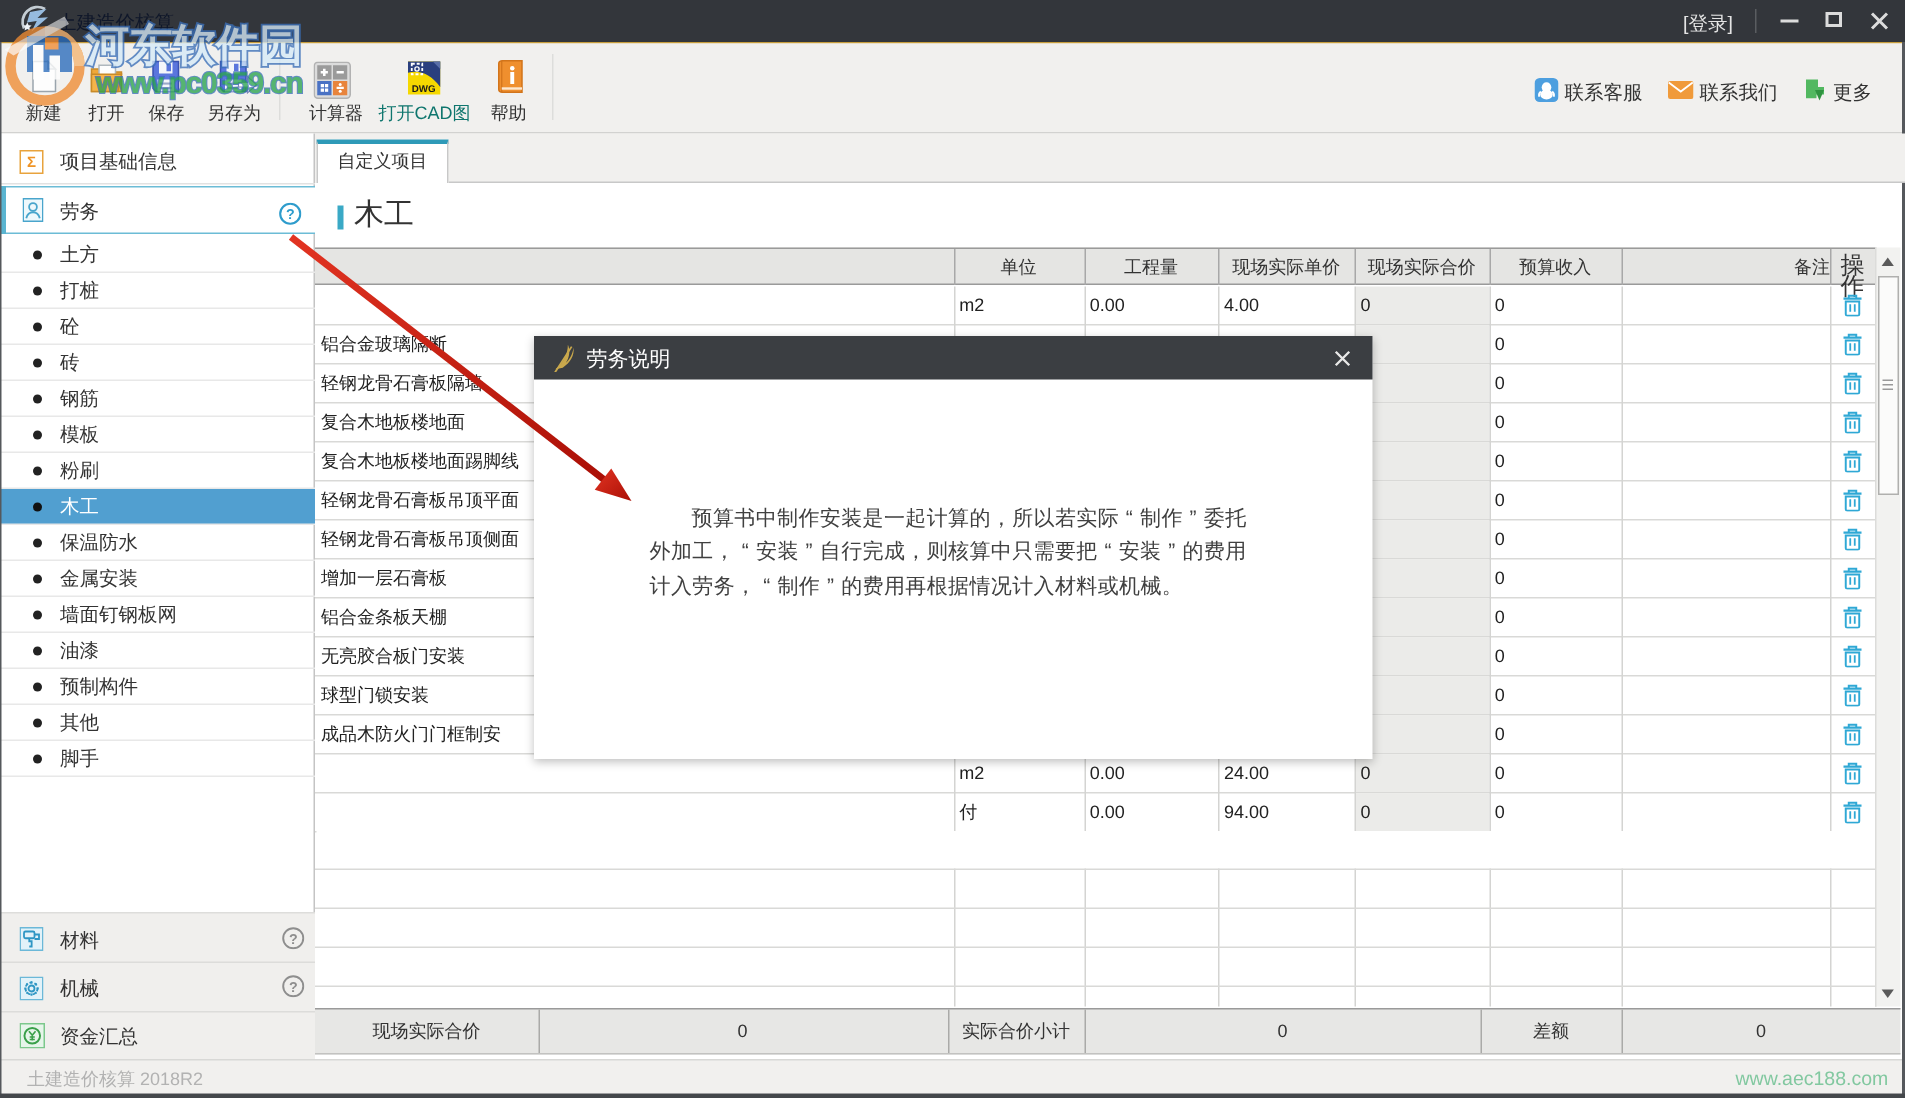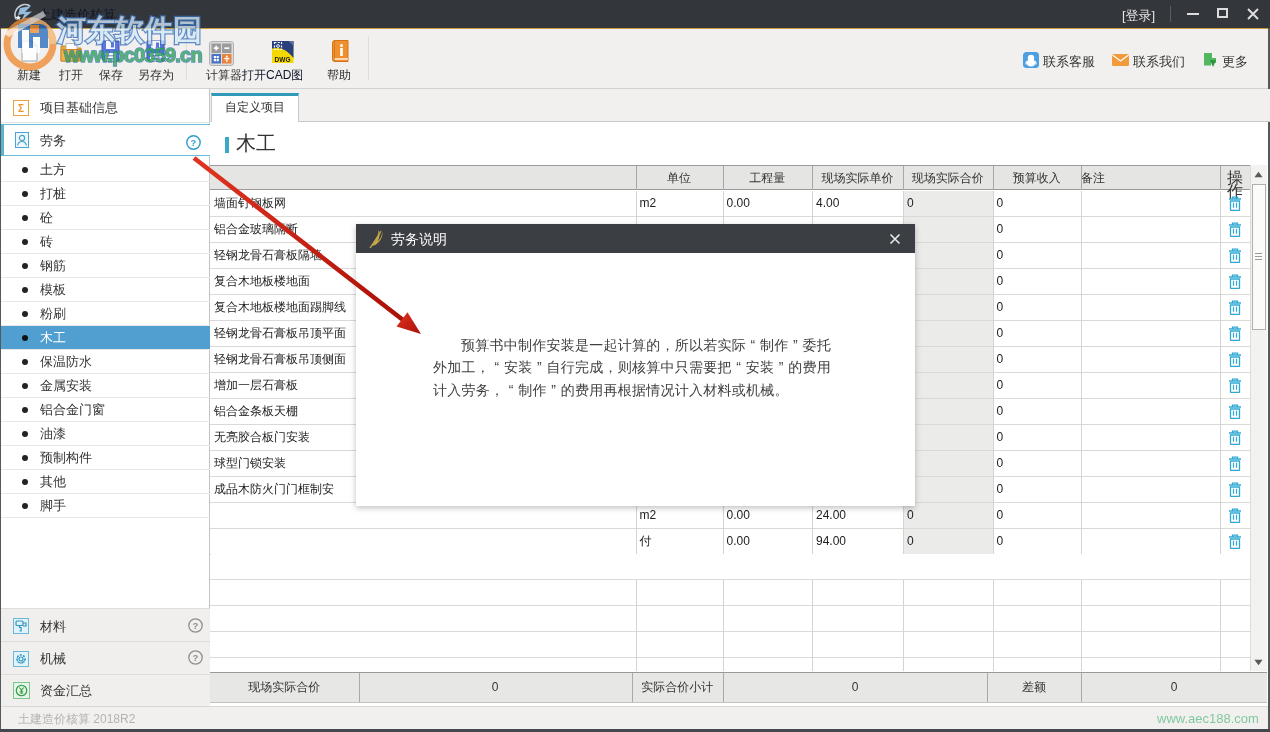--- a/index.html
+++ b/index.html
@@ -21,21 +21,21 @@
 <svg class="abs" style="left:1246px;top:7px" width="14" height="14" viewBox="0 0 14 14">
       <path d="M2 2 L12 12 M12 2 L2 12" stroke="#dcdcdc" stroke-width="2"></path>
     </svg>
 <div class="abs" style="left:0;top:28px;width:1270px;height:1px;background:#c79d3c"></div>
 <div class="abs" style="left:0;top:29px;width:1270px;height:60px;background:#f1f0ee;border-bottom:1px solid #d2d2d0"></div>
 <div class="abs" style="left:12.0px;top:68px;width:34px;height:14px;line-height:14px;text-align:center;font-size:12px;color:#333">新建</div>
 <div class="abs" style="left:54.0px;top:68px;width:34px;height:14px;line-height:14px;text-align:center;font-size:12px;color:#333">打开</div>
 <div class="abs" style="left:94.0px;top:68px;width:34px;height:14px;line-height:14px;text-align:center;font-size:12px;color:#333">保存</div>
 <div class="abs" style="left:133.0px;top:68px;width:46px;height:14px;line-height:14px;text-align:center;font-size:12px;color:#333">另存为</div>
 <div class="abs" style="left:201.0px;top:68px;width:46px;height:14px;line-height:14px;text-align:center;font-size:12px;color:#333">计算器</div>
-<div class="abs" style="left:242.0px;top:68px;width:82px;height:14px;line-height:14px;font-size:12px;color:#0f172a">打开CAD图</div>
+<div class="abs" style="left:242.0px;top:68px;width:82px;height:14px;line-height:14px;text-align:center;font-size:12px;color:#0f766e">打开CAD图</div>
 <div class="abs" style="left:322.0px;top:68px;width:34px;height:14px;line-height:14px;text-align:center;font-size:12px;color:#333">帮助</div>
 <div class="abs" style="left:186px;top:36px;width:1px;height:44px;background:#dddddb"></div>
 <div class="abs" style="left:368px;top:36px;width:1px;height:44px;background:#dddddb"></div>
 <svg class="abs" style="left:19px;top:40px" width="21" height="22" viewBox="0 0 21 22">
 <path d="M3 1 h10 l5 5 v15 h-15 z" fill="#fdfdfd" stroke="#9aa4ac"></path>
 <path d="M13 1 l5 5 h-5 z" fill="#dfe5e9" stroke="#9aa4ac"></path>
 </svg>
 <svg class="abs" style="left:60px;top:40px" width="22" height="22" viewBox="0 0 22 22">
 <path d="M1 6 h8 l2 2 h10 v13 h-20 z" fill="#f0a838" stroke="#c88a28"></path>
 <path d="M6 3.5 h11 v8 h-11 z" fill="#fdfdfd" stroke="#b0b8be"></path>
@@ -150,21 +150,21 @@
 <div class="abs" style="left:22px;top:335px;width:6px;height:6px;border-radius:50%;background:#111"></div>
 <div class="abs" style="left:40px;top:330px;font-size:13px;color:#fff;height:16px;line-height:16px">木工</div>
 <div class="abs" style="left:0;top:349px;width:210px;height:1px;background:#e8e8e8"></div>
 <div class="abs" style="left:22px;top:359px;width:6px;height:6px;border-radius:50%;background:#222"></div>
 <div class="abs" style="left:40px;top:354px;font-size:13px;color:#333;height:16px;line-height:16px">保温防水</div>
 <div class="abs" style="left:0;top:373px;width:210px;height:1px;background:#e8e8e8"></div>
 <div class="abs" style="left:22px;top:383px;width:6px;height:6px;border-radius:50%;background:#222"></div>
 <div class="abs" style="left:40px;top:378px;font-size:13px;color:#333;height:16px;line-height:16px">金属安装</div>
 <div class="abs" style="left:0;top:397px;width:210px;height:1px;background:#e8e8e8"></div>
 <div class="abs" style="left:22px;top:407px;width:6px;height:6px;border-radius:50%;background:#222"></div>
-<div class="abs" style="left:40px;top:402px;font-size:13px;color:#333;height:16px;line-height:16px">铝合金门窗</div>
+<div class="abs" style="left:40px;top:402px;font-size:13px;color:#333;height:16px;line-height:16px">墙面钉钢板网</div>
 <div class="abs" style="left:0;top:421px;width:210px;height:1px;background:#e8e8e8"></div>
 <div class="abs" style="left:22px;top:431px;width:6px;height:6px;border-radius:50%;background:#222"></div>
 <div class="abs" style="left:40px;top:426px;font-size:13px;color:#333;height:16px;line-height:16px">油漆</div>
 <div class="abs" style="left:0;top:445px;width:210px;height:1px;background:#e8e8e8"></div>
 <div class="abs" style="left:22px;top:455px;width:6px;height:6px;border-radius:50%;background:#222"></div>
 <div class="abs" style="left:40px;top:450px;font-size:13px;color:#333;height:16px;line-height:16px">预制构件</div>
 <div class="abs" style="left:0;top:469px;width:210px;height:1px;background:#e8e8e8"></div>
 <div class="abs" style="left:22px;top:479px;width:6px;height:6px;border-radius:50%;background:#222"></div>
 <div class="abs" style="left:40px;top:474px;font-size:13px;color:#333;height:16px;line-height:16px">其他</div>
 <div class="abs" style="left:0;top:493px;width:210px;height:1px;background:#e8e8e8"></div>
@@ -221,27 +221,26 @@
 <div class="abs" style="left:635.5px;top:171px;width:87.0px;height:14px;line-height:14px;text-align:center;font-size:12px;color:#333">单位</div>
 <div class="abs" style="left:635.5px;top:166px;width:1px;height:24px;background:#a8a8a8"></div>
 <div class="abs" style="left:722.5px;top:171px;width:89.5px;height:14px;line-height:14px;text-align:center;font-size:12px;color:#333">工程量</div>
 <div class="abs" style="left:722.5px;top:166px;width:1px;height:24px;background:#a8a8a8"></div>
 <div class="abs" style="left:812px;top:171px;width:91px;height:14px;line-height:14px;text-align:center;font-size:12px;color:#333">现场实际单价</div>
 <div class="abs" style="left:812px;top:166px;width:1px;height:24px;background:#a8a8a8"></div>
 <div class="abs" style="left:903px;top:171px;width:89.5px;height:14px;line-height:14px;text-align:center;font-size:12px;color:#333">现场实际合价</div>
 <div class="abs" style="left:903px;top:166px;width:1px;height:24px;background:#a8a8a8"></div>
 <div class="abs" style="left:992.5px;top:171px;width:88.5px;height:14px;line-height:14px;text-align:center;font-size:12px;color:#333">预算收入</div>
 <div class="abs" style="left:992.5px;top:166px;width:1px;height:24px;background:#a8a8a8"></div>
-<div class="abs" style="left:1081px;top:171px;width:139px;height:14px;line-height:14px;text-align:left;font-size:12px;color:#333">备注</div>
+<div class="abs" style="left:1081px;top:171px;width:139px;height:14px;line-height:14px;text-align:right;font-size:12px;color:#333">备注</div>
 <div class="abs" style="left:1081px;top:166px;width:1px;height:24px;background:#a8a8a8"></div>
 <div class="abs" style="left:1220px;top:171px;width:30px;height:14px;line-height:14px;text-align:center;font-size:16px;color:#333">操作</div>
 <div class="abs" style="left:1220px;top:166px;width:1px;height:24px;background:#a8a8a8"></div>
 <div class="abs" style="left:1250px;top:165px;width:1px;height:26px;background:#9a9a9a"></div>
 <div class="abs" style="left:904px;top:191px;width:88.5px;height:25px;background:#ebebe9"></div>
-<div class="abs" style="left:214px;top:196px;font-size:12px;color:#222;height:15px;line-height:15px;width:330px;overflow:hidden;white-space:nowrap">墙面钉钢板网</div>
 <div class="abs" style="left:639.5px;top:196px;font-size:12px;color:#222;height:15px;line-height:15px">m2</div>
 <div class="abs" style="left:726.5px;top:196px;font-size:12px;color:#222;height:15px;line-height:15px">0.00</div>
 <div class="abs" style="left:816px;top:196px;font-size:12px;color:#222;height:15px;line-height:15px">4.00</div>
 <div class="abs" style="left:907px;top:196px;font-size:12px;color:#222;height:15px;line-height:15px">0</div>
 <div class="abs" style="left:996.5px;top:196px;font-size:12px;color:#222;height:15px;line-height:15px">0</div>
 <svg class="abs" style="left:1228px;top:196px" width="14" height="15" viewBox="0 0 14 15">
 <path d="M1 3 h12" stroke="#2fa8d5" stroke-width="1.5"></path>
 <path d="M4.5 3 v-1.8 h5 V3" fill="none" stroke="#2fa8d5" stroke-width="1.3"></path>
 <path d="M2.5 5 h9 v8.5 a1 1 0 0 1 -1 1 h-7 a1 1 0 0 1 -1 -1 z" fill="none" stroke="#2fa8d5" stroke-width="1.3"></path>
 <path d="M5.5 6.8 v5 M8.5 6.8 v5" stroke="#2fa8d5" stroke-width="1.2"></path>

